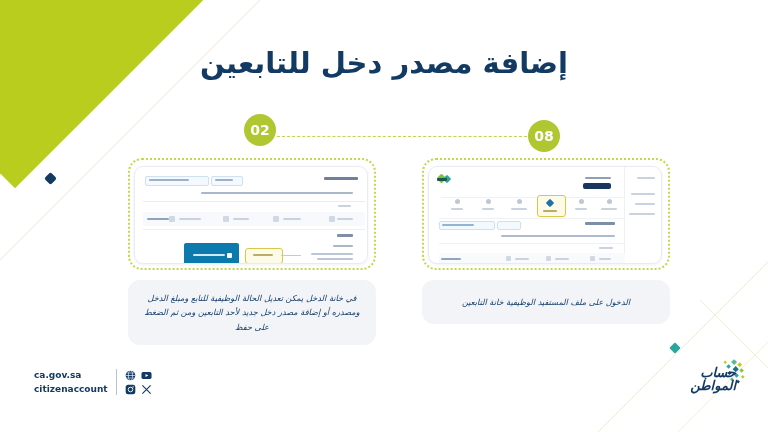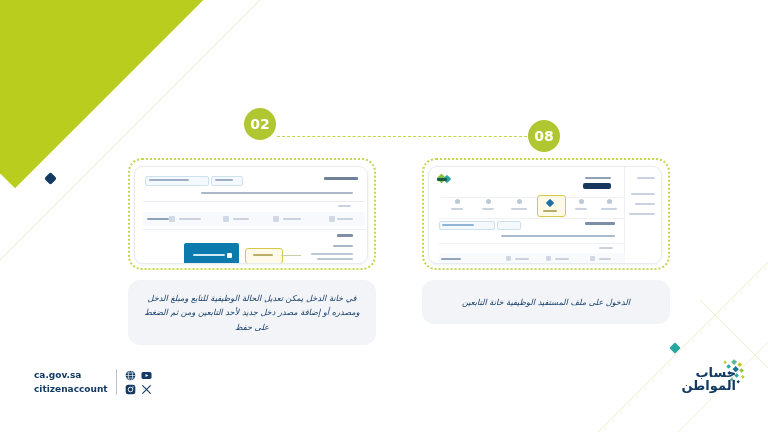--- a/index.html
+++ b/index.html
@@ -37,21 +37,21 @@
   }
 
   
   .badge{
     position:absolute;width:32px;height:32px;border-radius:50%;
     background:#b0c731;color:#ffffff;font-size:14px;font-weight:bold;
     display:flex;align-items:center;justify-content:center;
     font-family:"DejaVu Sans","Liberation Sans",sans-serif;
     z-index:4;
   }
-  .badge.b2{left:244px;top:108px;}
+  .badge.b2{left:244px;top:114px;}
   .badge.b1{left:528px;top:120px;}
 
   
   .col{position:absolute;top:158px;width:248px;font-style:italic;}
   .col.c2{left:128px;}
   .col.c1{left:422px;}
 
   .shotwrap{
     position:relative;width:248px;height:112px;box-sizing:border-box;
     border:2px dotted #c6d64f;border-radius:14px;padding:6px;
@@ -97,21 +97,21 @@
   .ftext{display:flex;flex-direction:column;gap:1px;color:#123a63;
     font-size:9px;font-weight:bold;line-height:1.35;direction:ltr;text-align:left;}
 
   
   .logo{position:absolute;left:668px;top:362px;width:82px;height:40px;direction:rtl;}
   .logo-ar{
     position:absolute;right:14px;top:4px;color:#123a63;
     font-size:13px;font-weight:bold;line-height:1.02;text-align:right;
     font-family:"DejaVu Sans","Liberation Sans",sans-serif;white-space:nowrap;
   }
-  .logo-ar span{display:block;}
+  .logo-ar span{display:block;font-style:italic;}
   .logo-marks{position:absolute;right:-2px;top:-4px;width:40px;height:30px;}
 </style>
 </head>
 <body>
 
 <div class="stage">
 
   <svg class="deco-svg">
     <line x1="-40" y1="300" x2="300" y2="-40" stroke="#ece9c8" stroke-width="1"></line>
     <line x1="560" y1="470" x2="810" y2="220" stroke="#f0eccb" stroke-width="1"></line>
@@ -119,20 +119,21 @@
     <line x1="700" y1="300" x2="790" y2="390" stroke="#f2efd3" stroke-width="1"></line>
   </svg>
 
   <div class="wedge-clip">
     <div class="green-wedge"></div>
   </div>
 
   <div class="diamond nv" style="left:46px;top:174px;"></div>
   <div class="diamond teal" style="left:671px;top:344px;"></div>
 
+  <div class="title">إضافة مصدر دخل للتابعين</div>
 
   <div class="connector"></div>
 
   <div class="badge b2">02</div>
   <div class="badge b1">08</div>
 
   <div class="col c2">
     <div class="shotwrap">
       <div class="shot">
 

